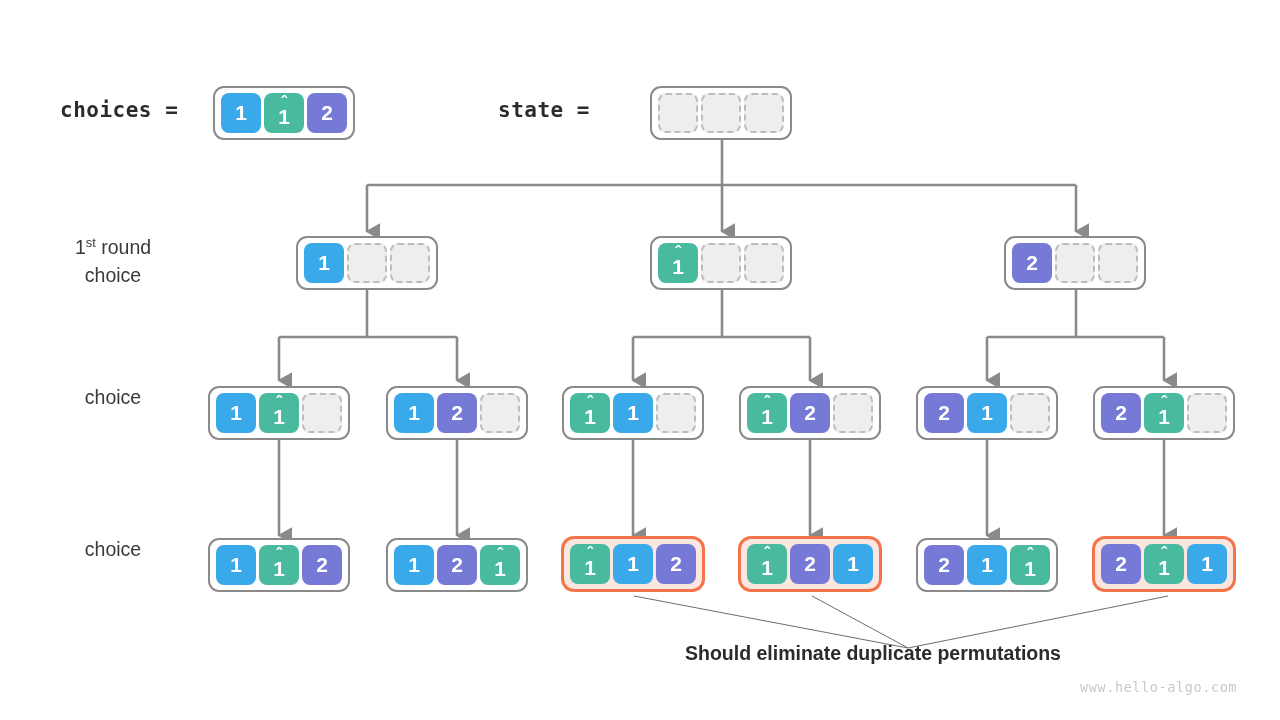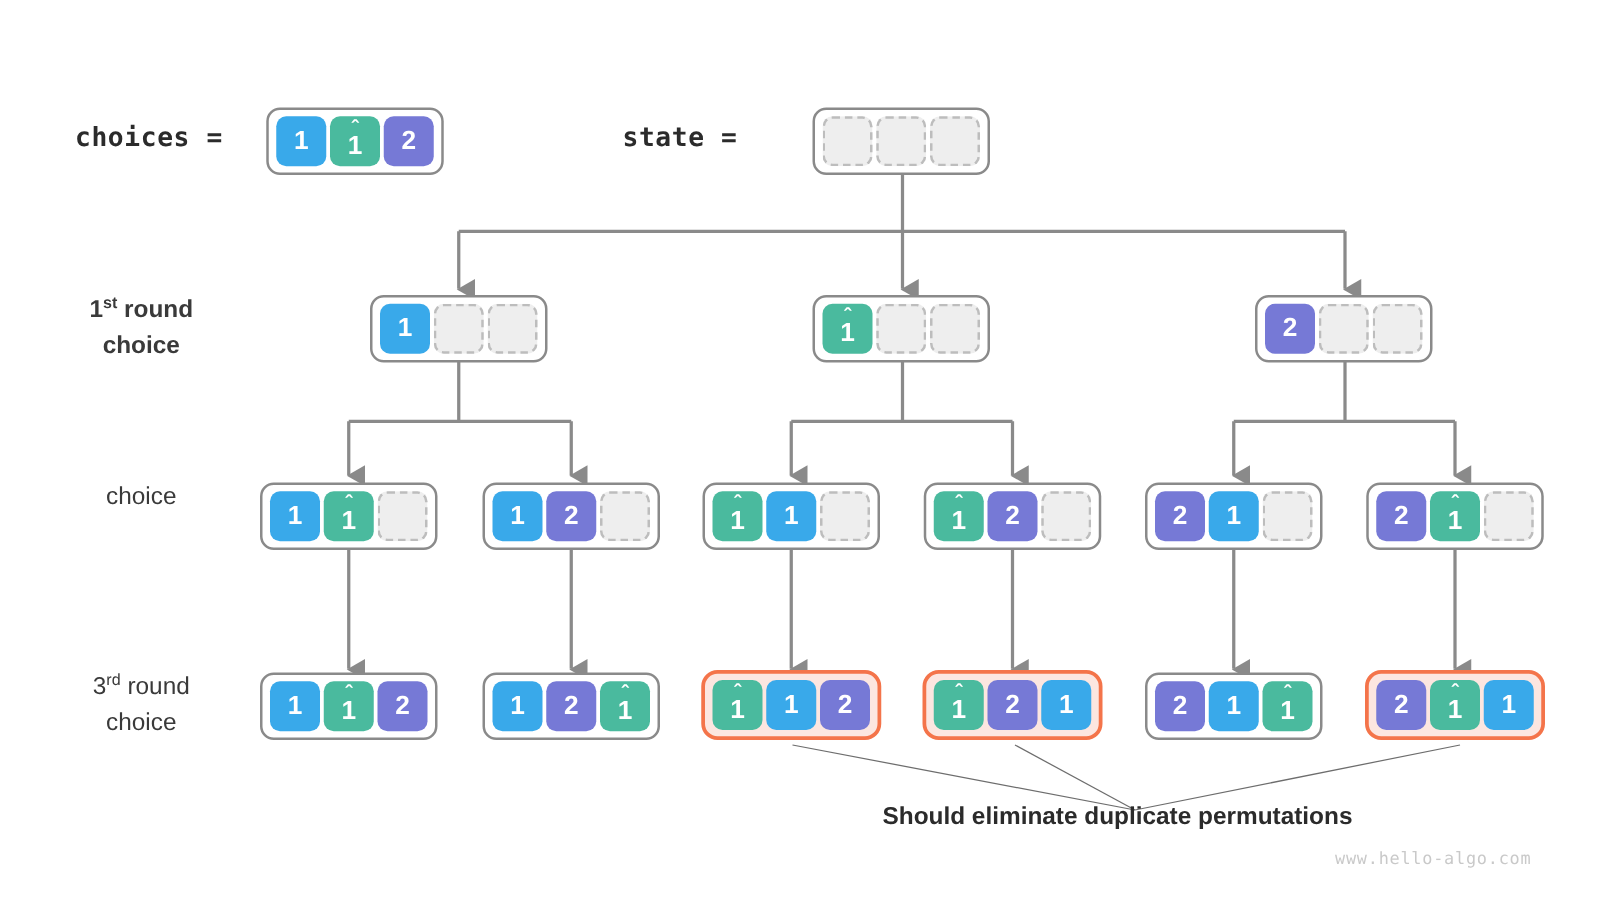--- a/index.html
+++ b/index.html
@@ -92,20 +92,21 @@
     color: #2b2b2b;
     white-space: nowrap;
   }
   .watermark {
     position: absolute;
     font-family: "DejaVu Sans Mono", "Liberation Mono", monospace;
     font-size: 13.5px;
     color: #c9c9c9;
     letter-spacing: 0.6px;
     white-space: nowrap;
+    margin-left: 12px;
   }
 </style>
 </head>
 <body>
 
 <div id="stage">
 
   <svg id="wires" viewBox="0 0 1280 720">
     <defs>
       <marker id="ah" markerWidth="7" markerHeight="7" refX="3.2" refY="5.4" orient="auto" markerUnits="strokeWidth">
@@ -163,29 +164,28 @@
     </div>
 
   <div class="mono-label" style="left:498px; top:98px;">state  =</div>
 
   <div class="arr" id="state-arr" style="left:650px; top:86px;">
       <div class="cell empty"></div>
       <div class="cell empty"></div>
       <div class="cell empty"></div>
     </div>
 
-  <div class="row-label" id="rowlabel-0" style="left:28px; top:233px;font-weight:bold;">
+  <div class="row-label" id="rowlabel-0" style="left:28px; top:233px;">
       <div><span>1</span><sup>st</sup><span> round</span></div>
       <div>choice</div>
     </div>
   <div class="row-label" id="rowlabel-1" style="left:28px; top:383px;">
       <div>choice</div>
     </div>
   <div class="row-label" id="rowlabel-2" style="left:28px; top:535px;">
-      <div><span>3</span><sup>rd</sup><span> round</span></div>
       <div>choice</div>
     </div>
 
   <div id="layer1">
       <div class="arr" style="left: 296px; top: 236px;">
         <div class="cell blue">1</div>
         <div class="cell empty"></div>
         <div class="cell empty"></div>
       </div>
       <div class="arr" style="left: 650px; top: 236px;">
@@ -290,16 +290,16 @@
       <div class="arr hl" style="left: 1092px; top: 536px;">
         <div class="cell purple">2</div>
         <div class="cell green">
           <span class="hat">ˆ</span>
           <span class="num-under">1</span>
         </div>
         <div class="cell blue">1</div>
       </div>
     </div>
 
-  <div class="caption" style="left:706px; top:642px;text-align:right;">Should eliminate duplicate permutations</div>
+  <div class="caption" style="left:685px; top:642px;text-align:right;">Should eliminate duplicate permutations</div>
 
   <div class="watermark" style="left:1068px; top:679px;">www.hello-algo.com</div>
 </div>
 
 </body></html>

